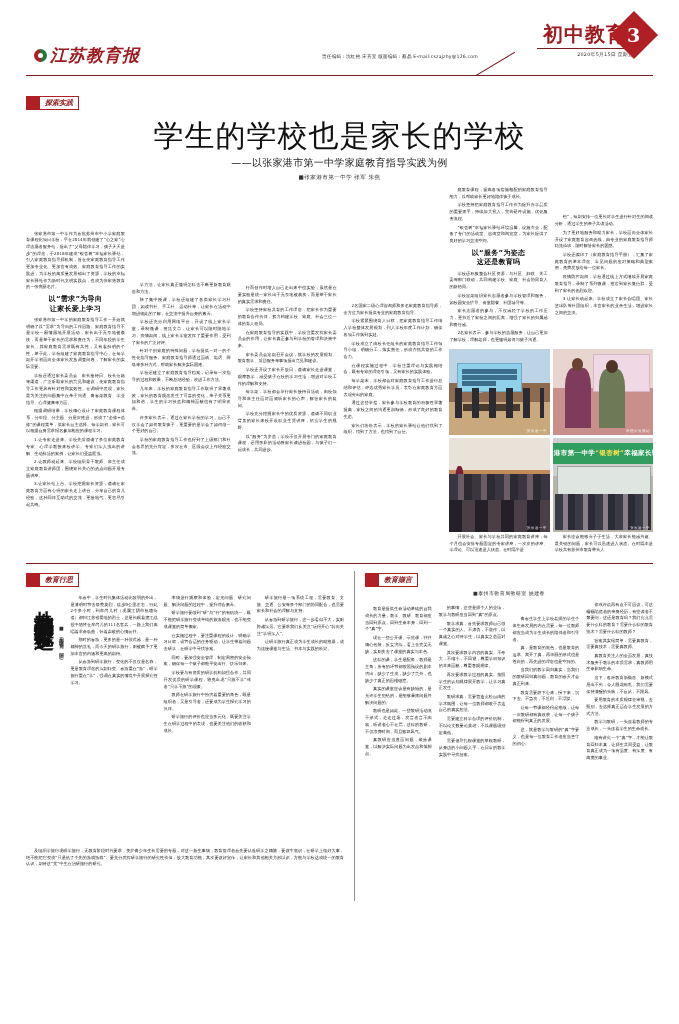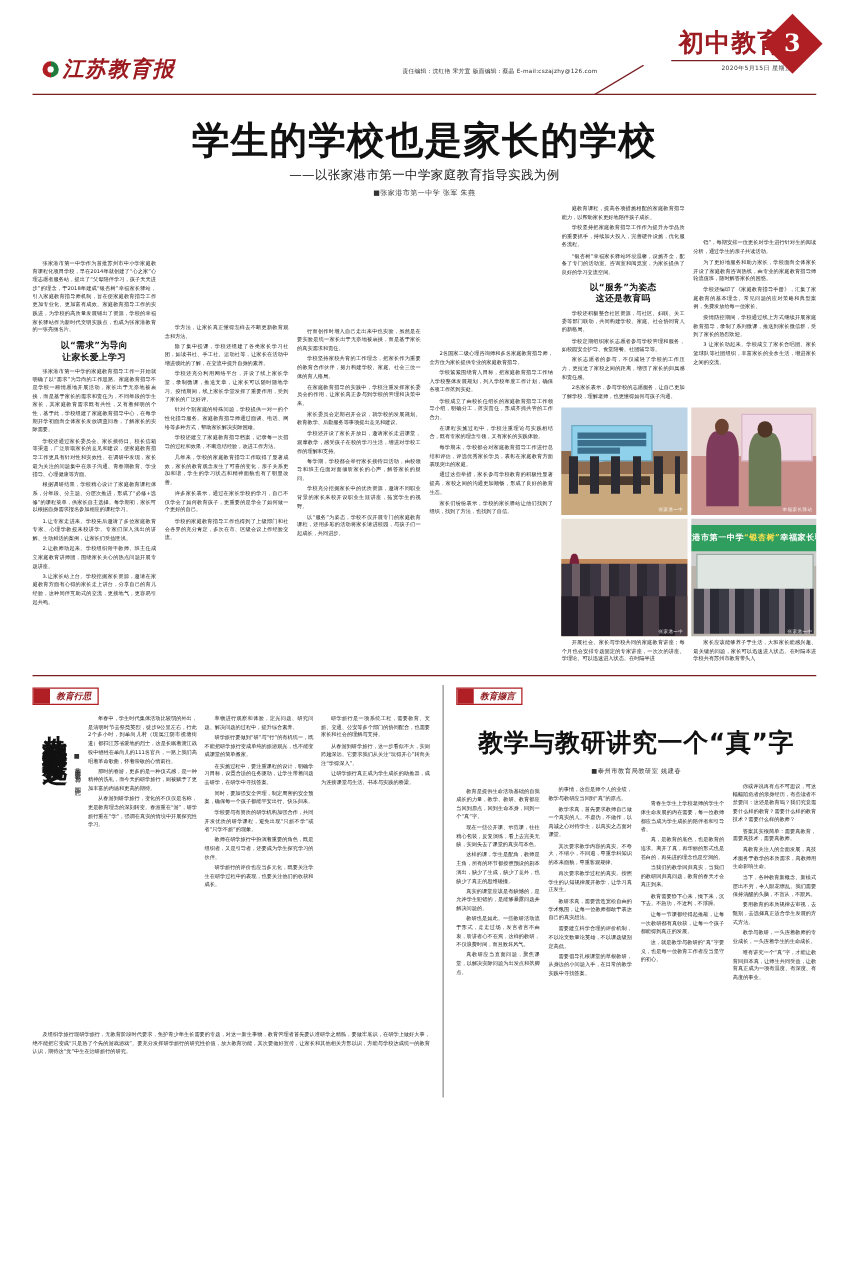--- a/index.html
+++ b/index.html
@@ -35,21 +35,21 @@
   .pagebadge span{transform:rotate(-45deg);color:#fff;font-weight:bold;font-size:19px;font-family:"DejaVu Serif","Liberation Serif",serif;}
 
   
   .sec-tag{display:inline-flex;align-items:stretch;border:1px solid #b01f24;height:12px;}
   .sec-tag .blk{width:13px;background:#b01f24;}
   .sec-tag .lbl{font-size:7px;font-weight:bold;color:#8d1519;font-style:italic;padding:0 5px;line-height:12px;font-family:"DejaVu Serif","Liberation Serif",serif;white-space:nowrap;}
 
   
   .top-article{margin:4px 26px 0 26px;}
   .tag-row{margin-bottom:6px;}
-  .headline{text-align:center;font-family:"DejaVu Sans","Liberation Sans",sans-serif;font-weight:bold;font-size:30px;letter-spacing:1px;color:#111;margin:6px 0 4px;line-height:1.1;}
+  .headline{text-align:center;font-family:"DejaVu Sans","Liberation Sans",sans-serif;font-weight:normal;font-size:30px;letter-spacing:1px;color:#111;margin:6px 0 4px;line-height:1.1;}
   .subhead{text-align:center;font-size:10px;color:#222;margin-bottom:4px;letter-spacing:.3px;}
   .byline{text-align:center;font-size:5.6px;color:#333;margin-bottom:5px;letter-spacing:.4px;}
 
   .cols{display:flex;gap:7px;align-items:center;}
   .col{flex:1;min-width:0;}
   .para{font-size:4.15px;line-height:1.62;text-align:justify;color:#202020;margin:0 0 2px 0;text-indent:8px;word-break:break-all;font-family:"DejaVu Sans","Liberation Sans",sans-serif;}
   .colsub{text-align:center;font-size:7px;font-weight:bold;color:#111;line-height:1.35;margin:4px 0 3px;letter-spacing:.3px;}
 
   
   .photo-grid{display:grid;grid-template-columns:1fr 1fr;gap:3px;margin-top:3px;}
@@ -128,20 +128,26 @@
       <div class="flag-title">初中教育</div>
       <div class="flag-sep"></div>
       <div class="flag-date">2020年5月15日   星期五</div>
       <div class="pagebadge">
         <span>3</span>
       </div>
     </div>
   </div>
 
   <div class="top-article">
+    <div class="tag-row">
+      <span class="sec-tag">
+        <span class="blk"></span>
+        <span class="lbl">探索实践</span>
+      </span>
+    </div>
 
     <div class="headline">学生的学校也是家长的学校</div>
     <div class="subhead">——以张家港市第一中学家庭教育指导实践为例</div>
     <div class="byline">■张家港市第一中学  张军  朱燕</div>
 
     <div class="cols">
 
       <div class="col">
         <p class="para">张家港市第一中学作为首批苏州市中小学家庭教育课程化项目学校，早在2014年就创建了“心之家”心理志愿者服务站，提出了“父母陪伴学习，孩子天天进步”的理念，于2018年建成“银杏树”幸福家长驿站，引入家庭教育指导师机制，旨在使家庭教育指导工作更加专业化、更加富有成效。家庭教育指导工作的实践进，为学校的高质量发展铺出了资源，学校的幸福家长驿站作为新时代文明实践点，也成为张家港教育的一张亮丽名片。</p>
         <div class="colsub">
@@ -298,21 +304,20 @@
     </div>
 
     <div class="vdivider"></div>
 
     <div class="bottom-right">
       <span class="sec-tag">
         <span class="blk"></span>
         <span class="lbl">教育撷言</span>
       </span>
 
-      <div class="rheadline">教学与教研讲究一个“真”字</div>
       <div class="rbyline">■泰州市教育局教研室  姚建春</div>
 
       <div class="cols">
         <div class="col">
           <p class="para">教育是提供生命活动基础的自我成长的力量，教学、教研、教育都应当回到原点，回到生命本身，回到一个“真”字。</p>
           <p class="para">现在一些公开课、示范课，往往精心包装，反复演练，看上去完美无缺，实则失去了课堂的真实与本色。</p>
           <p class="para">这样的课，学生是配角，教师是主角，所有的环节都按照预设的剧本演出，缺少了生成，缺少了意外，也缺少了真正的思维碰撞。</p>
           <p class="para">真实的课堂应该是有缺憾的，是允许学生犯错的，是能够暴露问题并解决问题的。</p>
           <p class="para">教研也是如此。一些教研活动流于形式，走走过场，发言者言不由衷，听讲者心不在焉，这样的教研，不仅浪费时间，而且败坏风气。</p>
           <p class="para">真教研应当直面问题，聚焦课堂，以解决实际问题为出发点和落脚点。</p>

